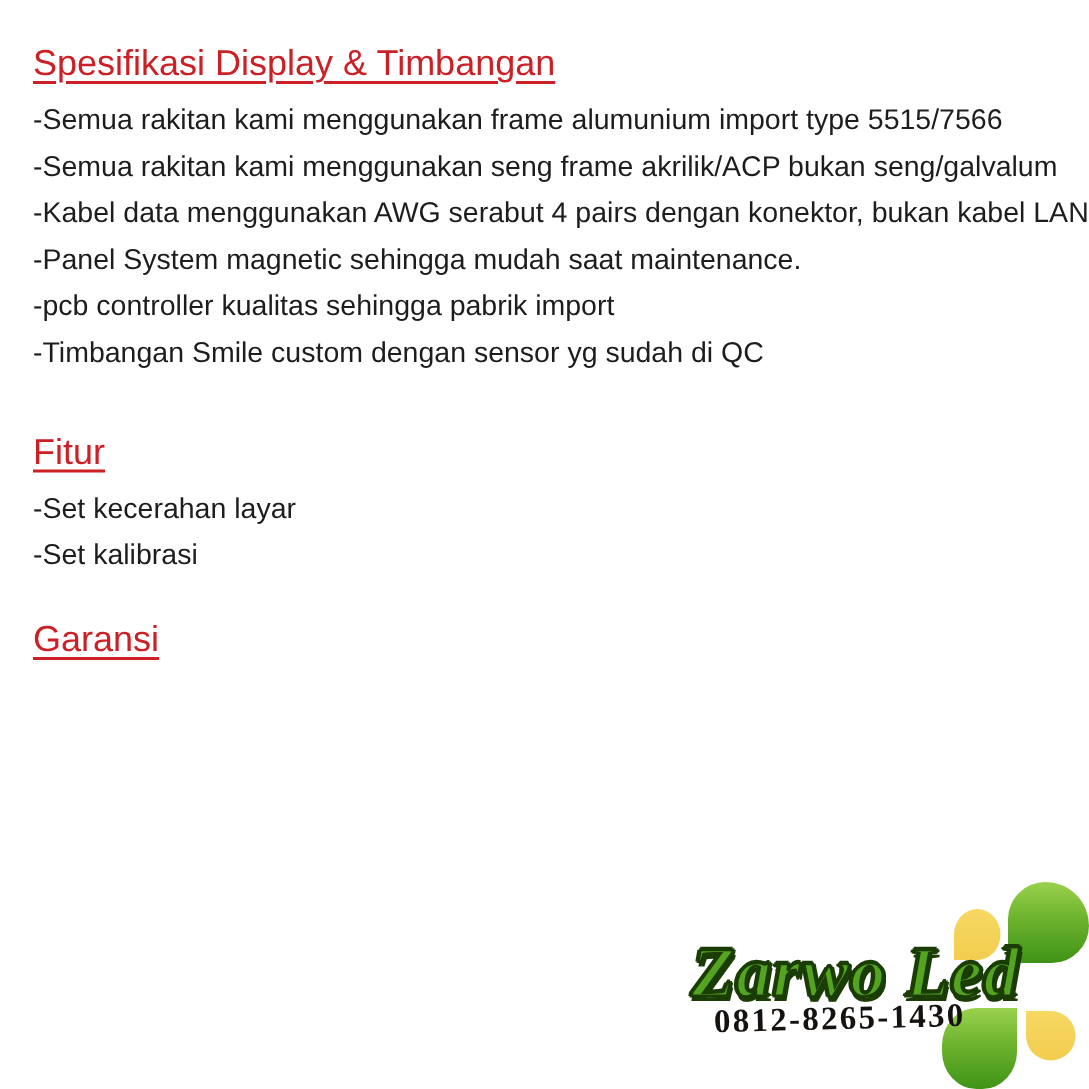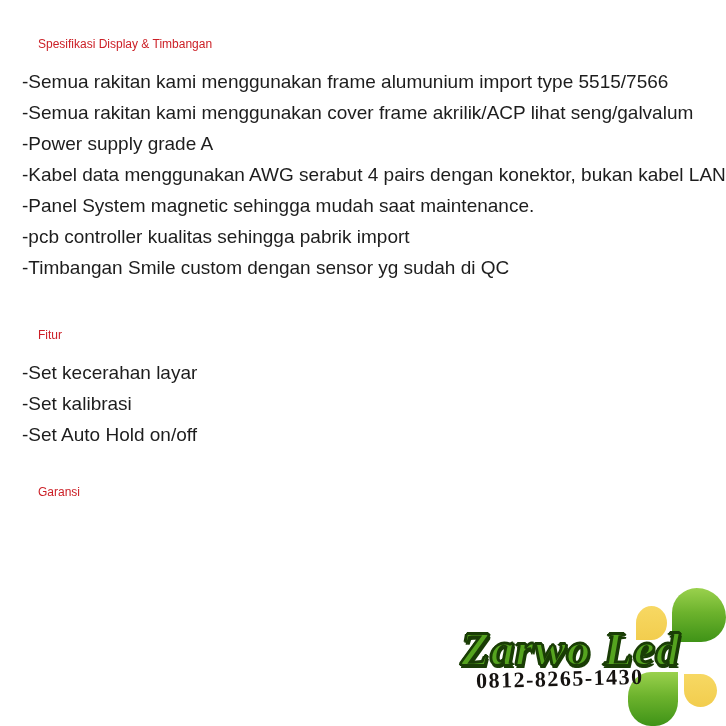--- a/index.html
+++ b/index.html
@@ -15,28 +15,29 @@
     font-family: "Liberation Sans", sans-serif;
     color: #1d1d1d;
   }
   .page {
     position: absolute;
     left: 22px;
     top: 30px;
     right: 0;
   }
   .section-heading {
-    font-size: 12px;
+    font-size: 24px;
     line-height: 26px;
     font-weight: 400;
     color: #cc2027;
+    text-decoration: underline;
     text-decoration-color: #cc2027;
     text-decoration-thickness: 2px;
     text-underline-offset: 4px;
-    margin: 0 0 9px 16px;
+    margin: 0 0 9px 0;
     display: inline-block;
   }
   .section { margin: 0; }
   .section + .section { margin-top: 38px; }
   .section.garansi { margin-top: 28px; }
   .line {
     font-size: 19px;
     line-height: 31px;
     white-space: nowrap;
     letter-spacing: 0;
@@ -119,35 +120,33 @@
 </head>
 <body>
 
 <div class="page">
 
   <div class="section">
     <div class="heading-row">
       <h2 class="section-heading">Spesifikasi Display &amp; Timbangan</h2>
     </div>
     <div class="line">-Semua rakitan kami menggunakan frame alumunium import type 5515/7566</div>
-    <div class="line">-Semua rakitan kami menggunakan cover frame akrilik/ACP lihat seng/galvalum</div>
-    <div class="line">-Power supply grade A</div>
+    <div class="line">-Semua rakitan kami menggunakan seng frame akrilik/ACP bukan seng/galvalum</div>
     <div class="line">-Kabel data menggunakan AWG serabut 4 pairs dengan konektor, bukan kabel LAN</div>
     <div class="line">-Panel System magnetic sehingga mudah saat maintenance.</div>
     <div class="line">-pcb controller kualitas sehingga pabrik import</div>
     <div class="line">-Timbangan Smile custom dengan sensor yg sudah di QC</div>
   </div>
 
   <div class="section">
     <div class="heading-row">
       <h2 class="section-heading">Fitur</h2>
     </div>
     <div class="line">-Set kecerahan layar</div>
     <div class="line">-Set kalibrasi</div>
-    <div class="line">-Set Auto Hold on/off</div>
   </div>
 
   <div class="section garansi">
     <div class="heading-row">
       <h2 class="section-heading">Garansi</h2>
     </div>
   </div>
 
 </div>
 

